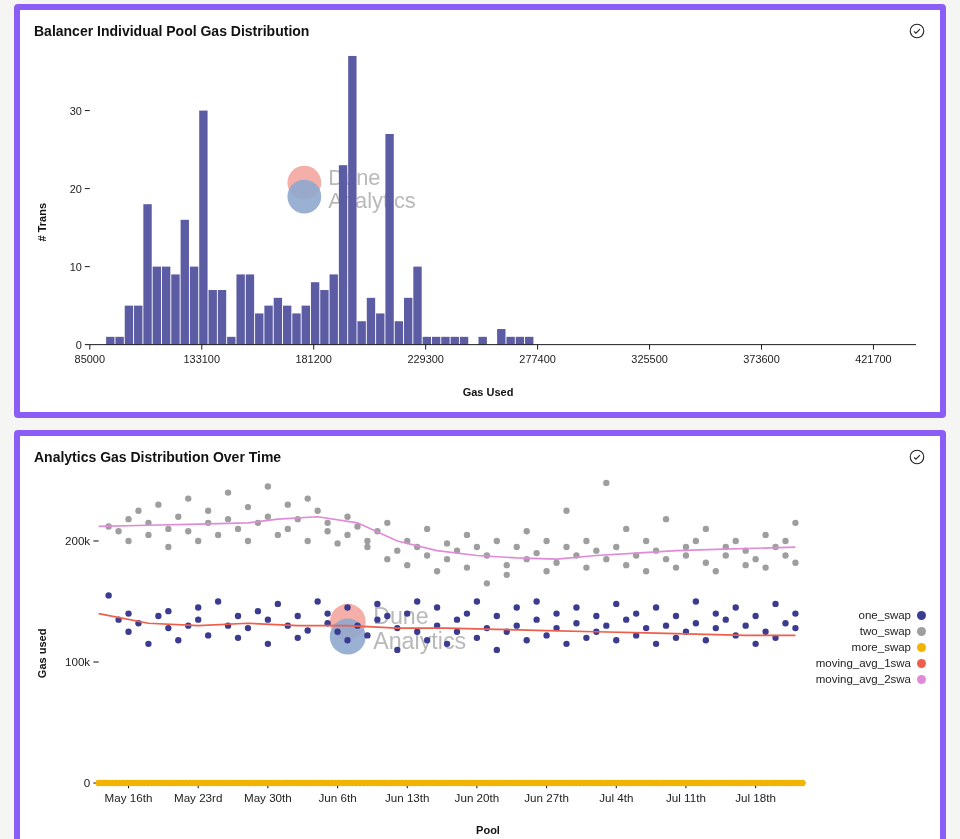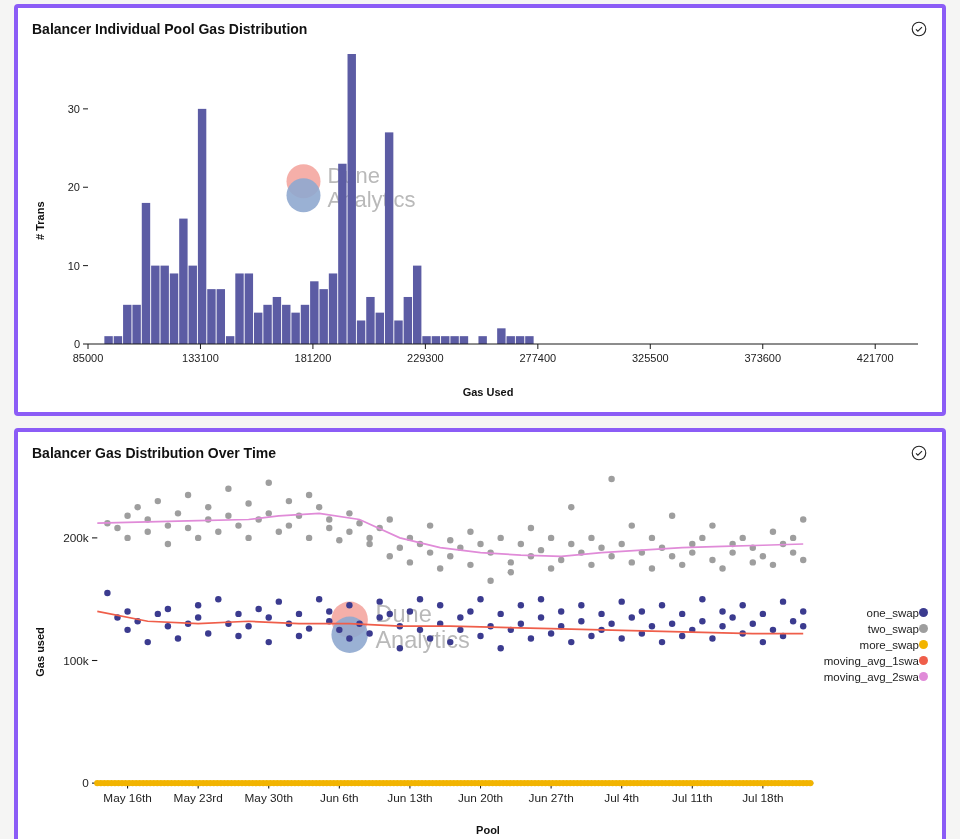--- a/index.html
+++ b/index.html
@@ -4,21 +4,21 @@
 <style>
   * { box-sizing: border-box; margin: 0; padding: 0; }
   body {
     font-family: -apple-system, BlinkMacSystemFont, "Segoe UI", Helvetica, Arial, sans-serif;
     background: #f5f5f4;
     width: 960px;
     padding: 4px 14px;
   }
   .card {
     background: #fff;
-    border: 4px solid #8b5cf6;
+    border: 6px solid #8b5cf6;
     border-radius: 4px;
     margin-bottom: 12px;
     padding: 12px 14px 14px 14px;
     position: relative;
   }
   .card-head {
     display: flex;
     justify-content: space-between;
     align-items: center;
     margin-bottom: 6px;
@@ -64,21 +64,21 @@
   .legend {
     width: 120px;
     font-size: 11.5px;
     color: #222;
     display: flex;
     flex-direction: column;
     justify-content: center;
     gap: 4px;
     padding-left: 4px;
   }
-  .legend-row { display: flex; align-items: center; justify-content: flex-end; white-space: nowrap; overflow: hidden;}
+  .legend-row { display: flex; align-items: center; justify-content: flex-end; gap: 6px; white-space: nowrap; overflow: hidden;}
   .legend-swatch { width: 9px; height: 9px; border-radius: 50%; flex-shrink: 0; }
   .sw-one { background: #3b3b8f; }
   .sw-two { background: #9e9e9e; }
   .sw-more { background: #f2b400; }
   .sw-m1 { background: #ef5e4a; }
   .sw-m2 { background: #e08bd8; }
   .dot-one { fill: #3b3b8f; }
   .dot-two { fill: #9e9e9e; }
   .dot-more { fill: #f2b400; }
   .line-m1 { stroke: #ef5e4a; stroke-width: 1.6; fill: none; }
@@ -175,21 +175,21 @@
           <line x1="827.2140845070423" x2="827.2140845070423" y1="300" y2="305" class="tick-line"></line>
           <text x="827.2140845070423" y="318" text-anchor="middle" class="tick-text">421700</text>
         </svg>
       <div class="xlabel">Gas Used</div>
     </div>
   </div>
 </div>
 
 <div class="card">
   <div class="card-head">
-    <div class="card-title">Balancer Gas Distribution Over Time</div>
+    <div class="card-title">Analytics Gas Distribution Over Time</div>
     <svg class="check-icon" viewBox="0 0 24 24">
       <circle cx="12" cy="12" r="9"></circle>
         <path d="M8 12.5l2.5 2.5L16 9.5"></path>
     </svg>
   </div>
   <div class="chart-wrap">
     <div class="ylabel">Gas used</div>
     <div class="plot-col">
       <div class="chart2-body">
         <svg class="plot" id="plot2" viewBox="0 0 720 330">

